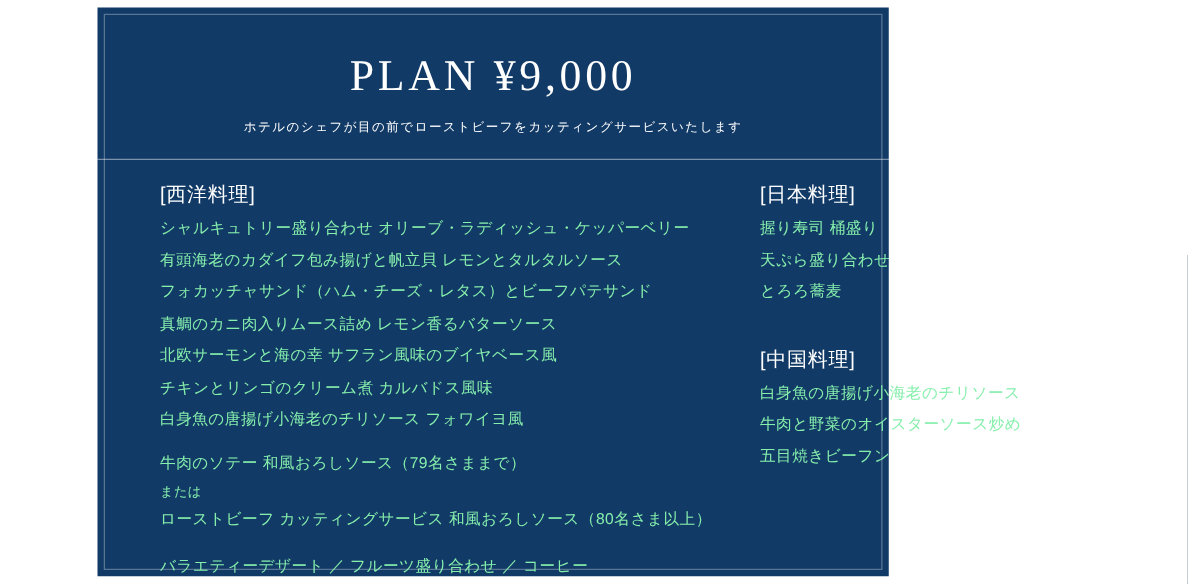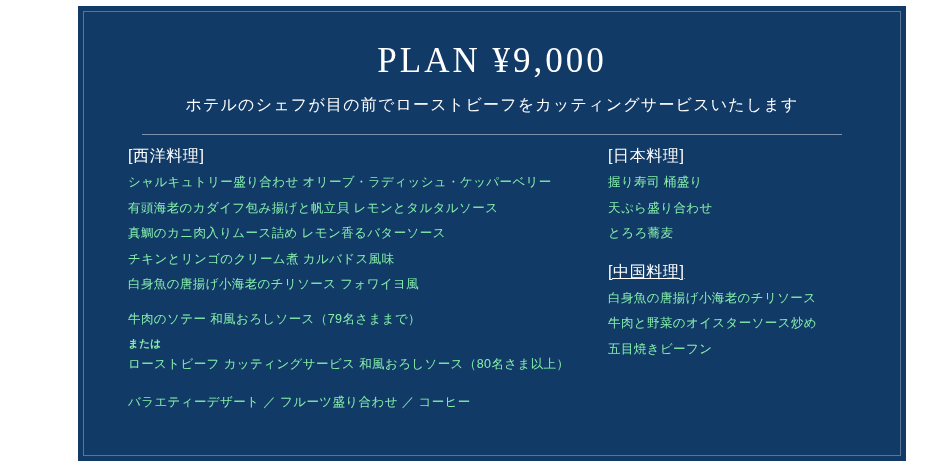--- a/index.html
+++ b/index.html
@@ -11,21 +11,21 @@
     width: 950px;
     height: 467px;
     font-family: "Liberation Sans", sans-serif;
     overflow: hidden;
   }
 
   .plan-card {
     position: absolute;
     left: 78px;
     top: 6px;
-    width: 828px;
+    width: 633px;
     height: 455px;
     background: #113a66;
     box-sizing: border-box;
     padding: 0;
   }
   .plan-card::before {
     content: "";
     position: absolute;
     left: 5px;
     top: 5px;
@@ -43,21 +43,21 @@
     font-family: "Liberation Serif", serif;
     color: #ffffff;
     font-size: 35px;
     letter-spacing: 3px;
     line-height: 1.1;
     margin: 0;
     font-weight: normal;
   }
   .plan-subtitle {
     color: #ffffff;
-    font-size: 16px;
+    font-size: 10px;
     letter-spacing: 1.2px;
     margin: 14px 0 0 0;
     font-weight: normal;
   }
   .divider {
     margin: 18px auto 0 auto;
     width: 700px;
     height: 1px;
     background: rgba(255,255,255,0.45);
   }
@@ -81,36 +81,34 @@
   }
 
   .section-head {
     color: #ffffff;
     font-size: 16px;
     letter-spacing: 0.6px;
     margin: 0 0 9px 0;
     font-weight: normal;
   }
   .section-head.spaced {
-    margin-top: 22px;
-    text-decoration: underline;
+    margin-top: 38px;
   }
 
   .dish {
     color: #86efac;
     font-size: 12.5px;
     letter-spacing: 0.4px;
     line-height: 1.0;
     margin: 0 0 13px 0;
     white-space: nowrap;
   }
   .dish.small {
     font-size: 10.5px;
     margin-bottom: 9px;
-    font-weight: bold;
   }
   .gap-top {
     margin-top: 22px;
   }
   .gap-top-lg {
     margin-top: 26px;
   }
 </style>
 </head>
 <body>
@@ -123,21 +121,23 @@
     <div class="divider"></div>
   </div>
 
   <div class="columns">
 
     <div class="col-left">
       <div class="section-head">[西洋料理]</div>
 
       <div class="dish">シャルキュトリー盛り合わせ オリーブ・ラディッシュ・ケッパーベリー</div>
       <div class="dish">有頭海老のカダイフ包み揚げと帆立貝 レモンとタルタルソース</div>
+      <div class="dish">フォカッチャサンド（ハム・チーズ・レタス）とビーフパテサンド</div>
       <div class="dish">真鯛のカニ肉入りムース詰め レモン香るバターソース</div>
+      <div class="dish">北欧サーモンと海の幸 サフラン風味のブイヤベース風</div>
       <div class="dish">チキンとリンゴのクリーム煮 カルバドス風味</div>
       <div class="dish">白身魚の唐揚げ小海老のチリソース フォワイヨ風</div>
 
       <div class="dish gap-top">牛肉のソテー 和風おろしソース（79名さままで）</div>
       <div class="dish small">または</div>
       <div class="dish">ローストビーフ カッティングサービス 和風おろしソース（80名さま以上）</div>
 
       <div class="dish gap-top-lg">バラエティーデザート ／ フルーツ盛り合わせ ／ コーヒー</div>
     </div>
 

